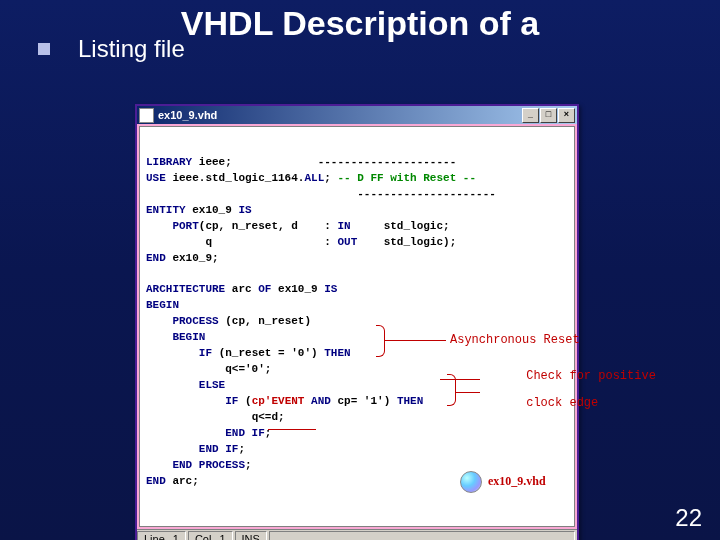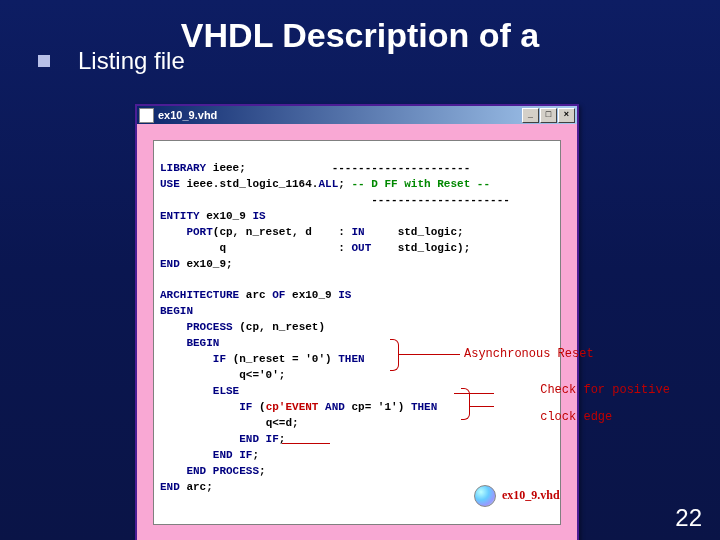--- a/index.html
+++ b/index.html
@@ -11,21 +11,21 @@
     background: linear-gradient(to bottom, #0d1d63 0%, #0a1650 50%, #0a1447 100%);
     font-family: Arial, Helvetica, sans-serif;
     position: relative;
     overflow: hidden;
   }
   .title {
     color: #ffffff;
     font-size: 34px;
     font-weight: bold;
     text-align: center;
-    padding-top: 16px;
+    padding-top: 4px;
     line-height: 1.15;
   }
   .bullet-row {
     display: flex;
     align-items: center;
     margin-left: 38px;
     margin-top: -8px;
     gap: 28px;
   }
   .bullet {
@@ -84,24 +84,24 @@
     font-family: Tahoma, Arial, sans-serif;
     font-weight: bold;
     color: #000;
   }
   .code-area {
     background: #ffffff;
     font-family: "Courier New", monospace;
     font-size: 11px;
     font-weight: bold;
     line-height: 1.45;
-    padding: 4px 6px;
+    padding: 12px 6px;
     white-space: pre;
     border: 1px solid #808080;
-    margin: 16px;
+    margin: 2px;
     height: 375px;
     position: relative;
   }
   .kw   { color: #000080; } 
   .gr   { color: #008800; } 
   .rd   { color: #c00000; } 
   .bk   { color: #000000; }
   .annotation {
     color: #c00000;
     font-family: Liberation Mono, monospace;

